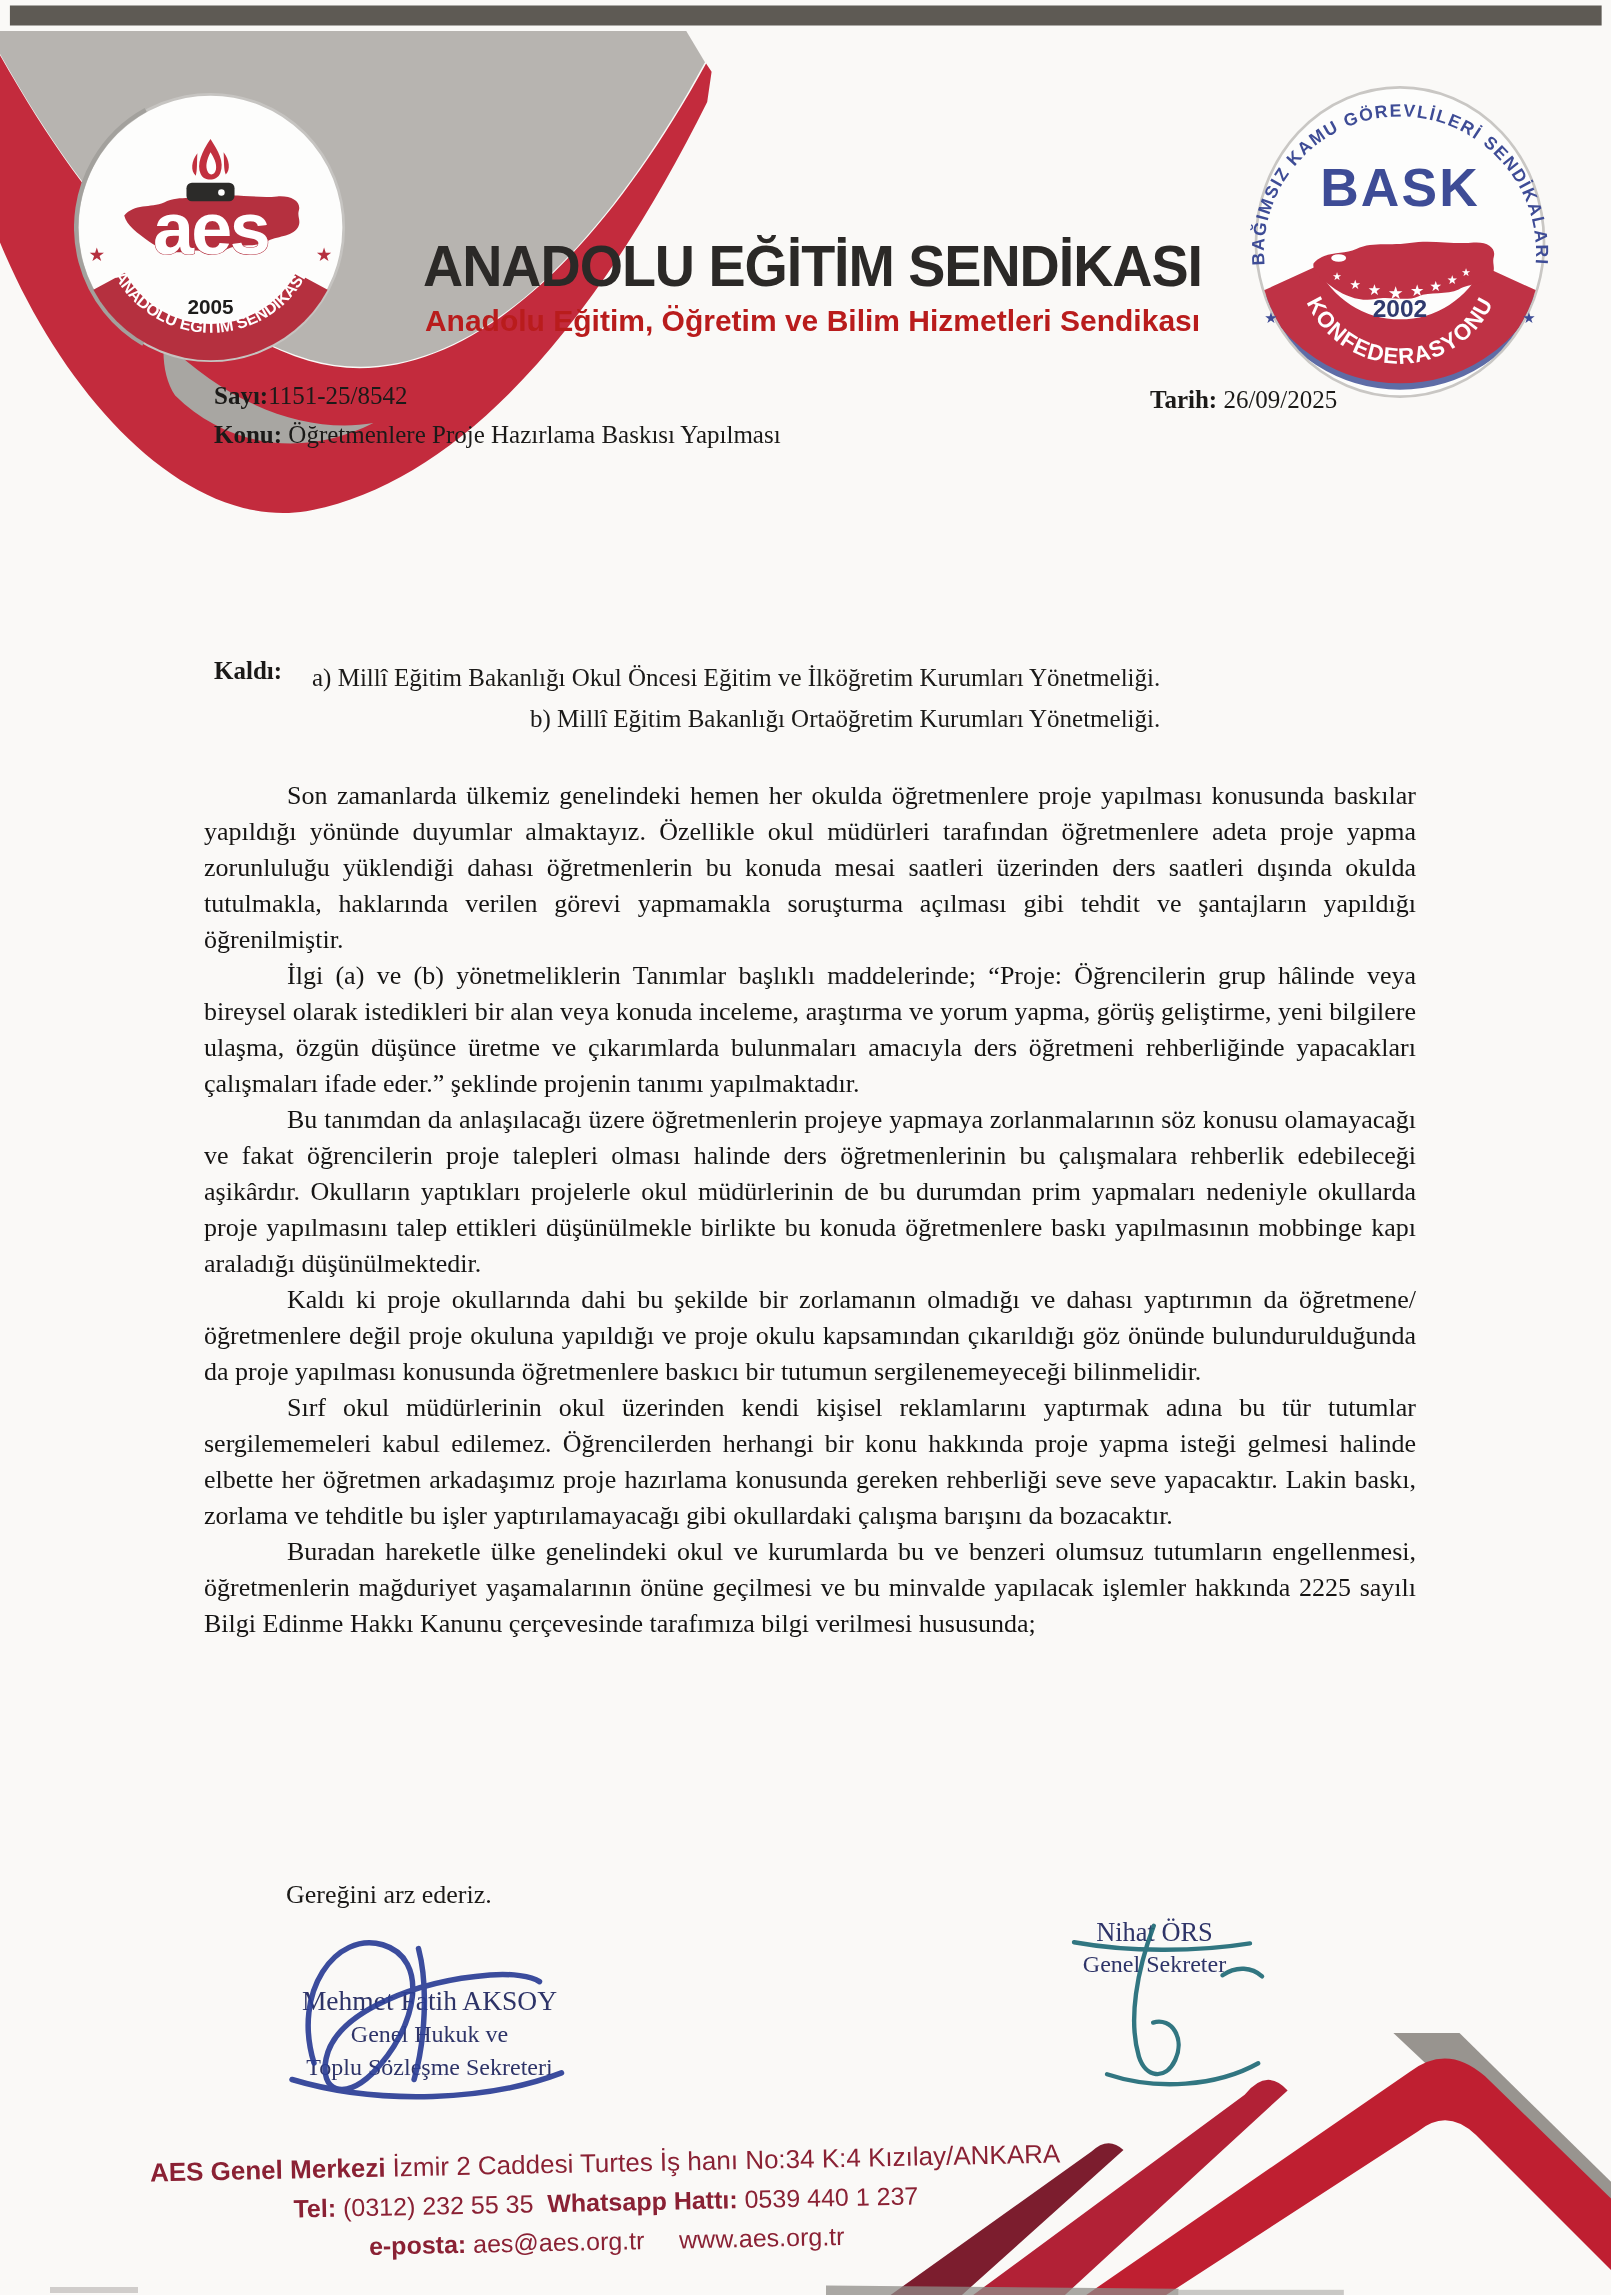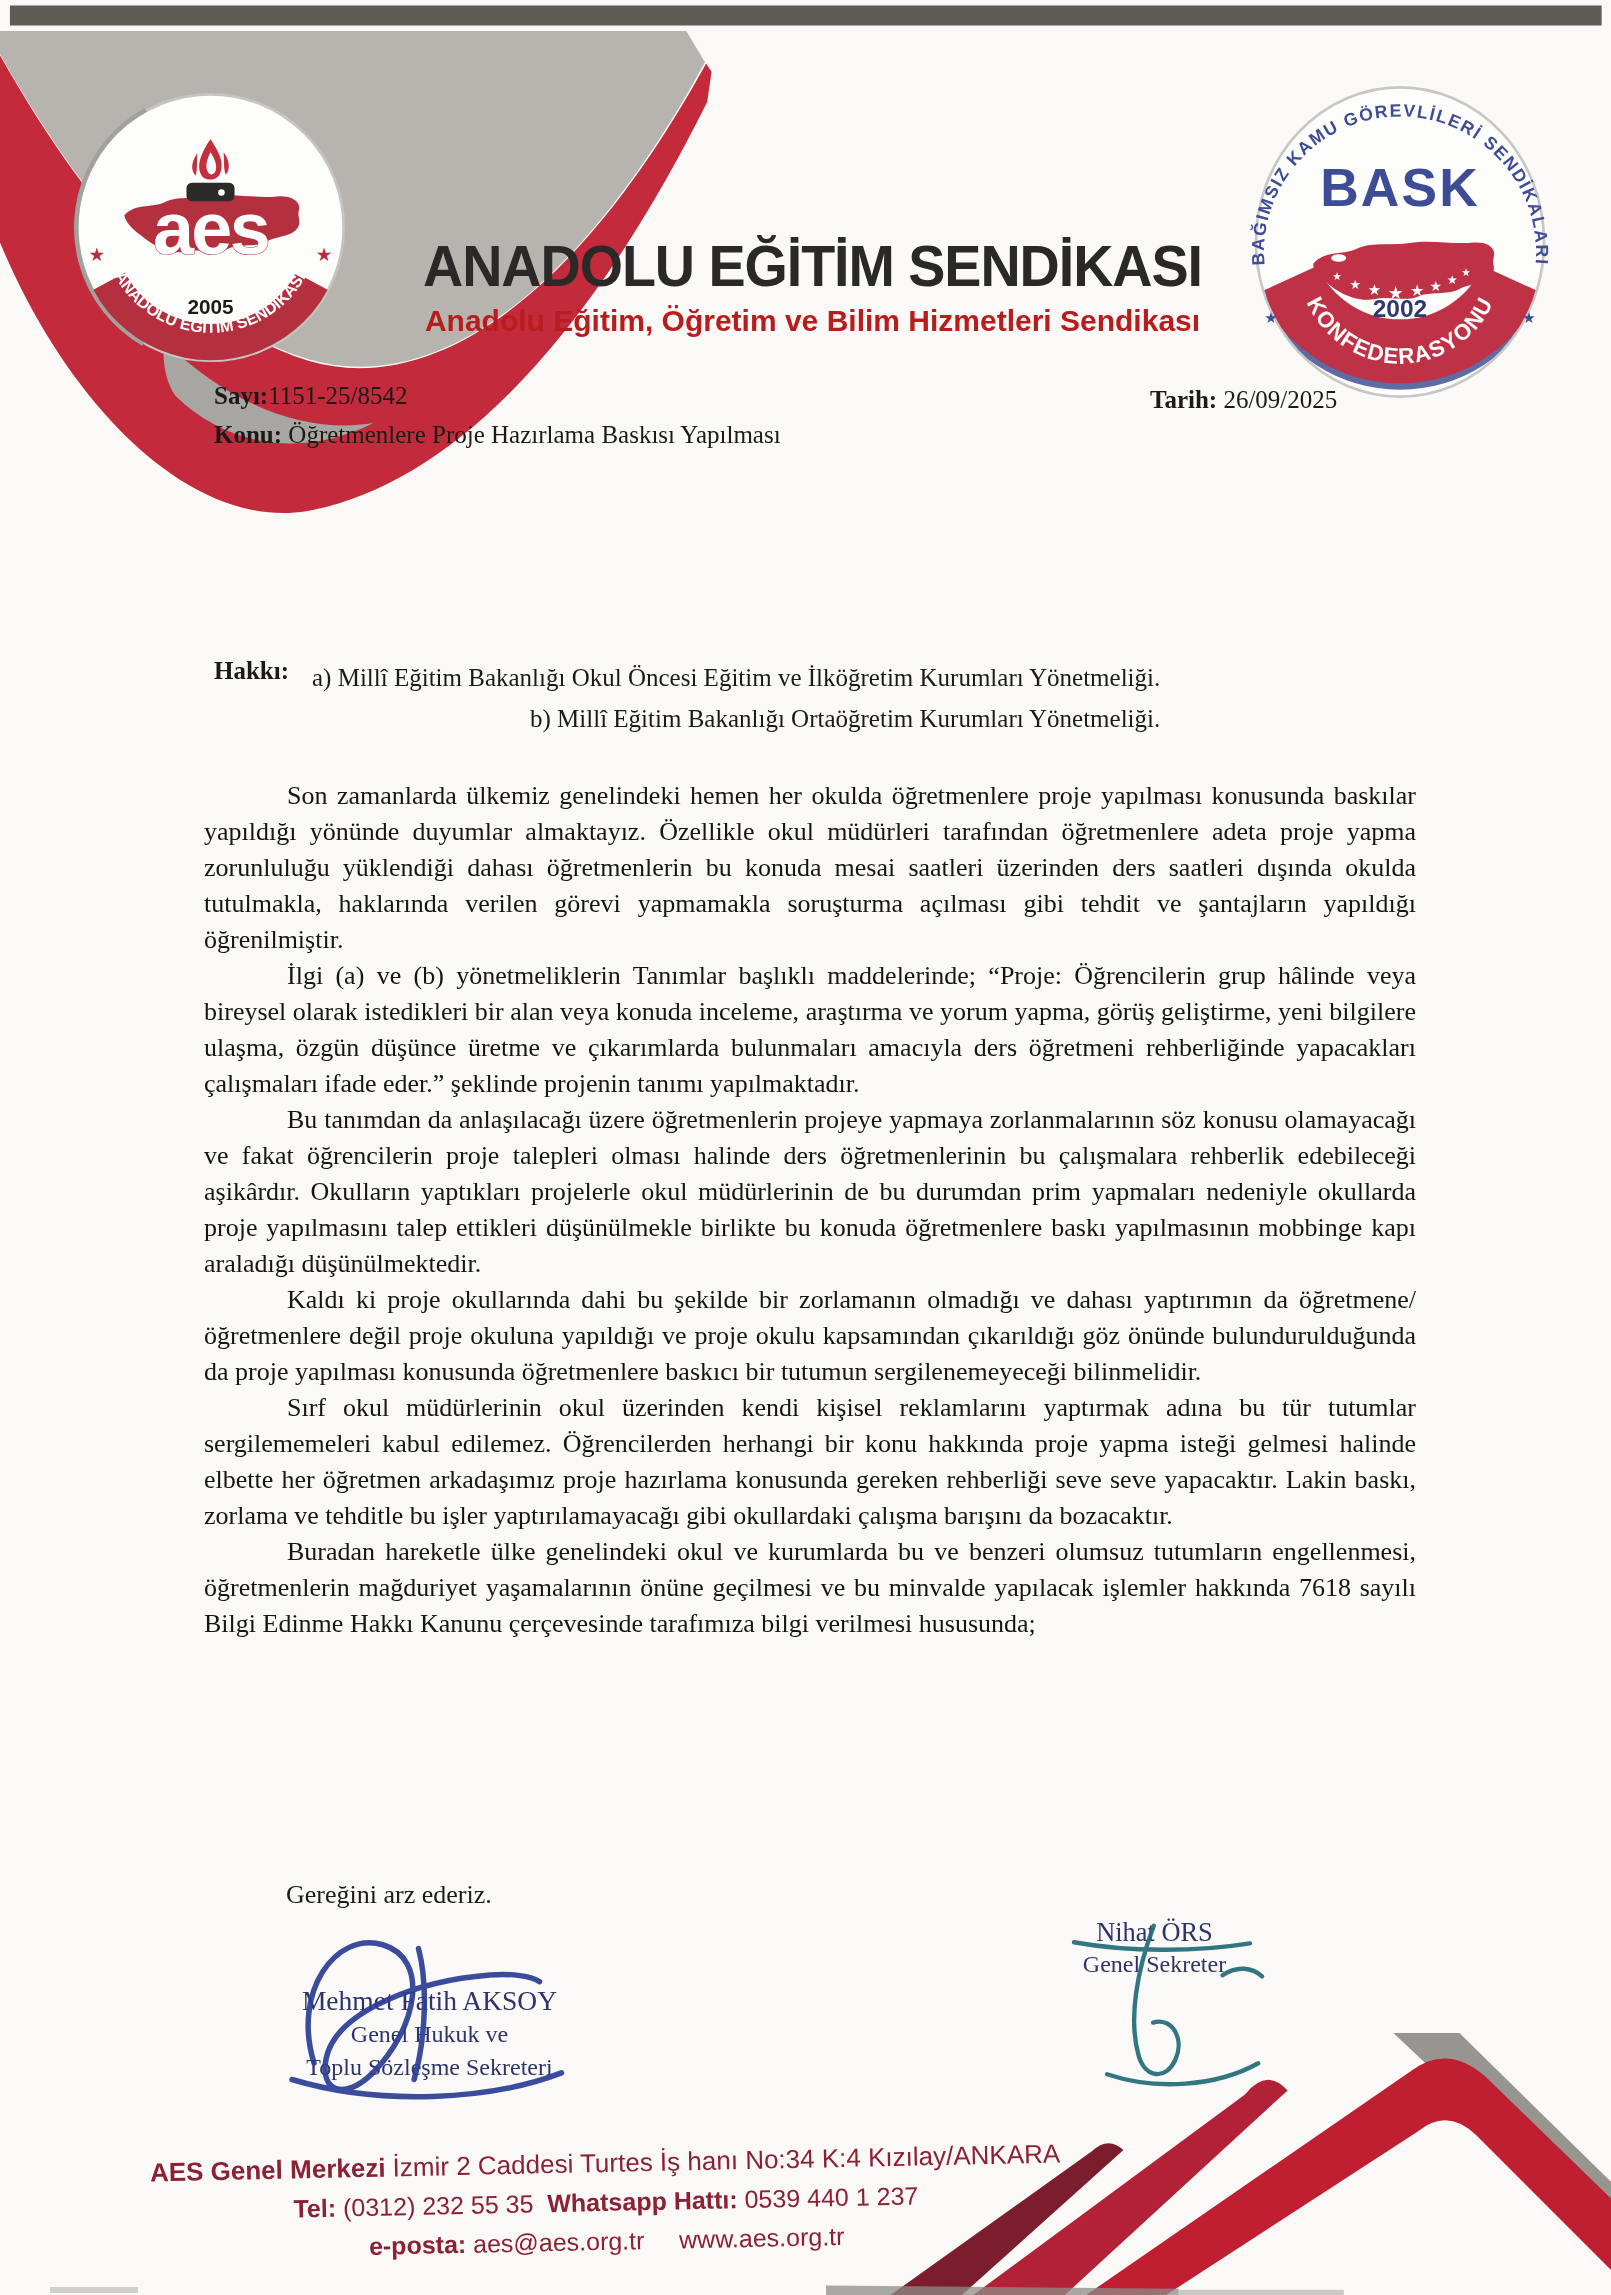--- a/index.html
+++ b/index.html
@@ -150,35 +150,35 @@
 
   <div class="meta">
     <div><span class="b">Sayı:</span><span>1151-25/8542</span></div>
     <div><span class="b">Konu:</span>&nbsp;<span>Öğretmenlere Proje Hazırlama Baskısı Yapılması</span></div>
   </div>
   <div class="tarih"><span class="b">Tarih:</span>&nbsp;<span>26/09/2025</span></div>
 
 
   <div class="ilgi">
     <div class="ilgi-row">
-      <div class="ilgi-label">Hakkı:</div>
+      <div class="ilgi-label">Kaldı:</div>
       <div class="ilgi-items">
         <div>a) Millî Eğitim Bakanlığı Okul Öncesi Eğitim ve İlköğretim Kurumları Yönetmeliği.</div>
         <div>b) Millî Eğitim Bakanlığı Ortaöğretim Kurumları Yönetmeliği.</div>
       </div>
     </div>
   </div>
 
   <div class="body-text">
     <p>Son zamanlarda ülkemiz genelindeki hemen her okulda öğretmenlere proje yapılması konusunda baskılar yapıldığı yönünde duyumlar almaktayız. Özellikle okul müdürleri tarafından öğretmenlere adeta proje yapma zorunluluğu yüklendiği dahası öğretmenlerin bu konuda mesai saatleri üzerinden ders saatleri dışında okulda tutulmakla, haklarında verilen görevi yapmamakla soruşturma açılması gibi tehdit ve şantajların yapıldığı öğrenilmiştir.</p>
     <p>İlgi (a) ve (b) yönetmeliklerin Tanımlar başlıklı maddelerinde; “Proje: Öğrencilerin grup hâlinde veya bireysel olarak istedikleri bir alan veya konuda inceleme, araştırma ve yorum yapma, görüş geliştirme, yeni bilgilere ulaşma, özgün düşünce üretme ve çıkarımlarda bulunmaları amacıyla ders öğretmeni rehberliğinde yapacakları çalışmaları ifade eder.” şeklinde projenin tanımı yapılmaktadır.</p>
     <p>Bu tanımdan da anlaşılacağı üzere öğretmenlerin projeye yapmaya zorlanmalarının söz konusu olamayacağı ve fakat öğrencilerin proje talepleri olması halinde ders öğretmenlerinin bu çalışmalara rehberlik edebileceği aşikârdır. Okulların yaptıkları projelerle okul müdürlerinin de bu durumdan prim yapmaları nedeniyle okullarda proje yapılmasını talep ettikleri düşünülmekle birlikte bu konuda öğretmenlere baskı yapılmasının mobbinge kapı araladığı düşünülmektedir.</p>
     <p>Kaldı ki proje okullarında dahi bu şekilde bir zorlamanın olmadığı ve dahası yaptırımın da öğretmene/öğretmenlere değil proje okuluna yapıldığı ve proje okulu kapsamından çıkarıldığı göz önünde bulundurulduğunda da proje yapılması konusunda öğretmenlere baskıcı bir tutumun sergilenemeyeceği bilinmelidir.</p>
     <p>Sırf okul müdürlerinin okul üzerinden kendi kişisel reklamlarını yaptırmak adına bu tür tutumlar sergilememeleri kabul edilemez. Öğrencilerden herhangi bir konu hakkında proje yapma isteği gelmesi halinde elbette her öğretmen arkadaşımız proje hazırlama konusunda gereken rehberliği seve seve yapacaktır. Lakin baskı, zorlama ve tehditle bu işler yaptırılamayacağı gibi okullardaki çalışma barışını da bozacaktır.</p>
-    <p>Buradan hareketle ülke genelindeki okul ve kurumlarda bu ve benzeri olumsuz tutumların engellenmesi, öğretmenlerin mağduriyet yaşamalarının önüne geçilmesi ve bu minvalde yapılacak işlemler hakkında 7618 sayılı Bilgi Edinme Hakkı Kanunu çerçevesinde tarafımıza bilgi verilmesi hususunda;</p>
+    <p>Buradan hareketle ülke genelindeki okul ve kurumlarda bu ve benzeri olumsuz tutumların engellenmesi, öğretmenlerin mağduriyet yaşamalarının önüne geçilmesi ve bu minvalde yapılacak işlemler hakkında 2225 sayılı Bilgi Edinme Hakkı Kanunu çerçevesinde tarafımıza bilgi verilmesi hususunda;</p>
   </div>
   <div class="closing">Gereğini arz ederiz.</div>
 
   <div class="sig-right-text">
     <div class="sig-name">Nihat ÖRS</div>
     <div class="sig-title">Genel Sekreter</div>
   </div>
   <svg class="sig-ink" style="left:1041px;top:1909px;" width="253" height="182" viewBox="0 0 460 330">
     <g fill="none" stroke="#216b77" stroke-width="8" stroke-linecap="round">
       <path d="M60,60 C160,78 280,78 380,62"></path>

